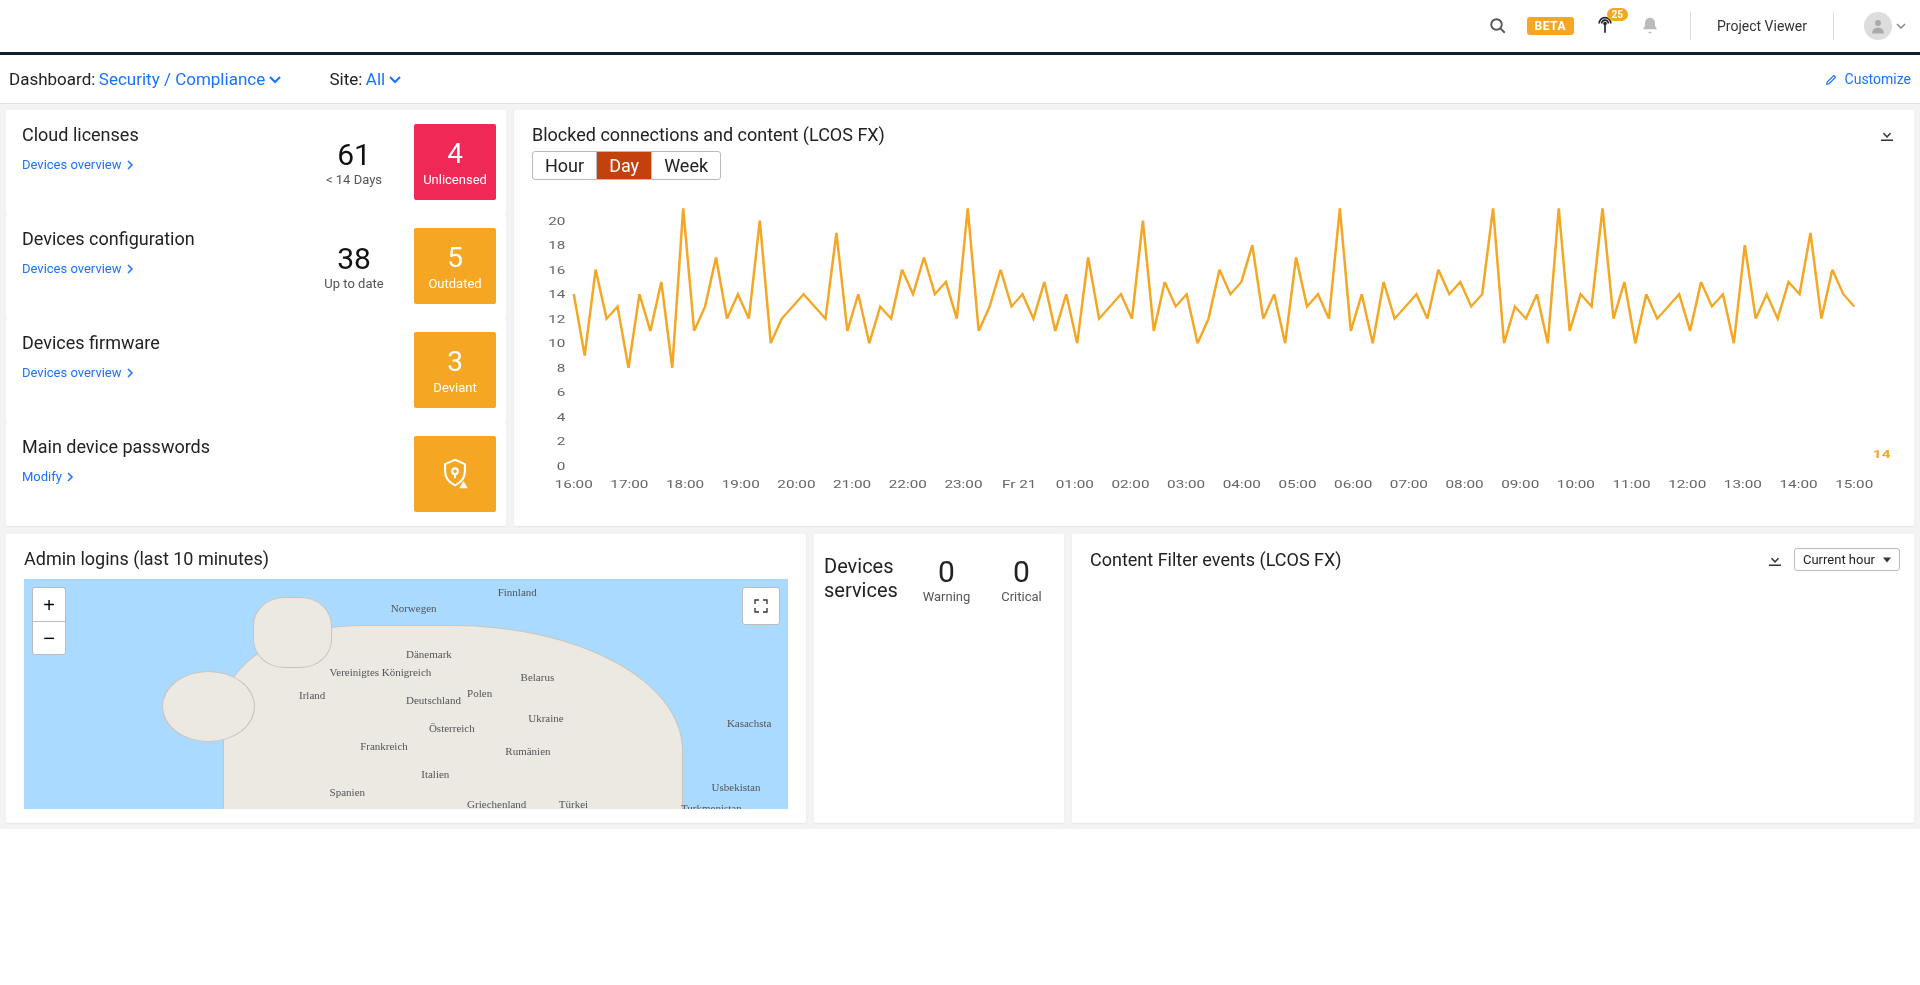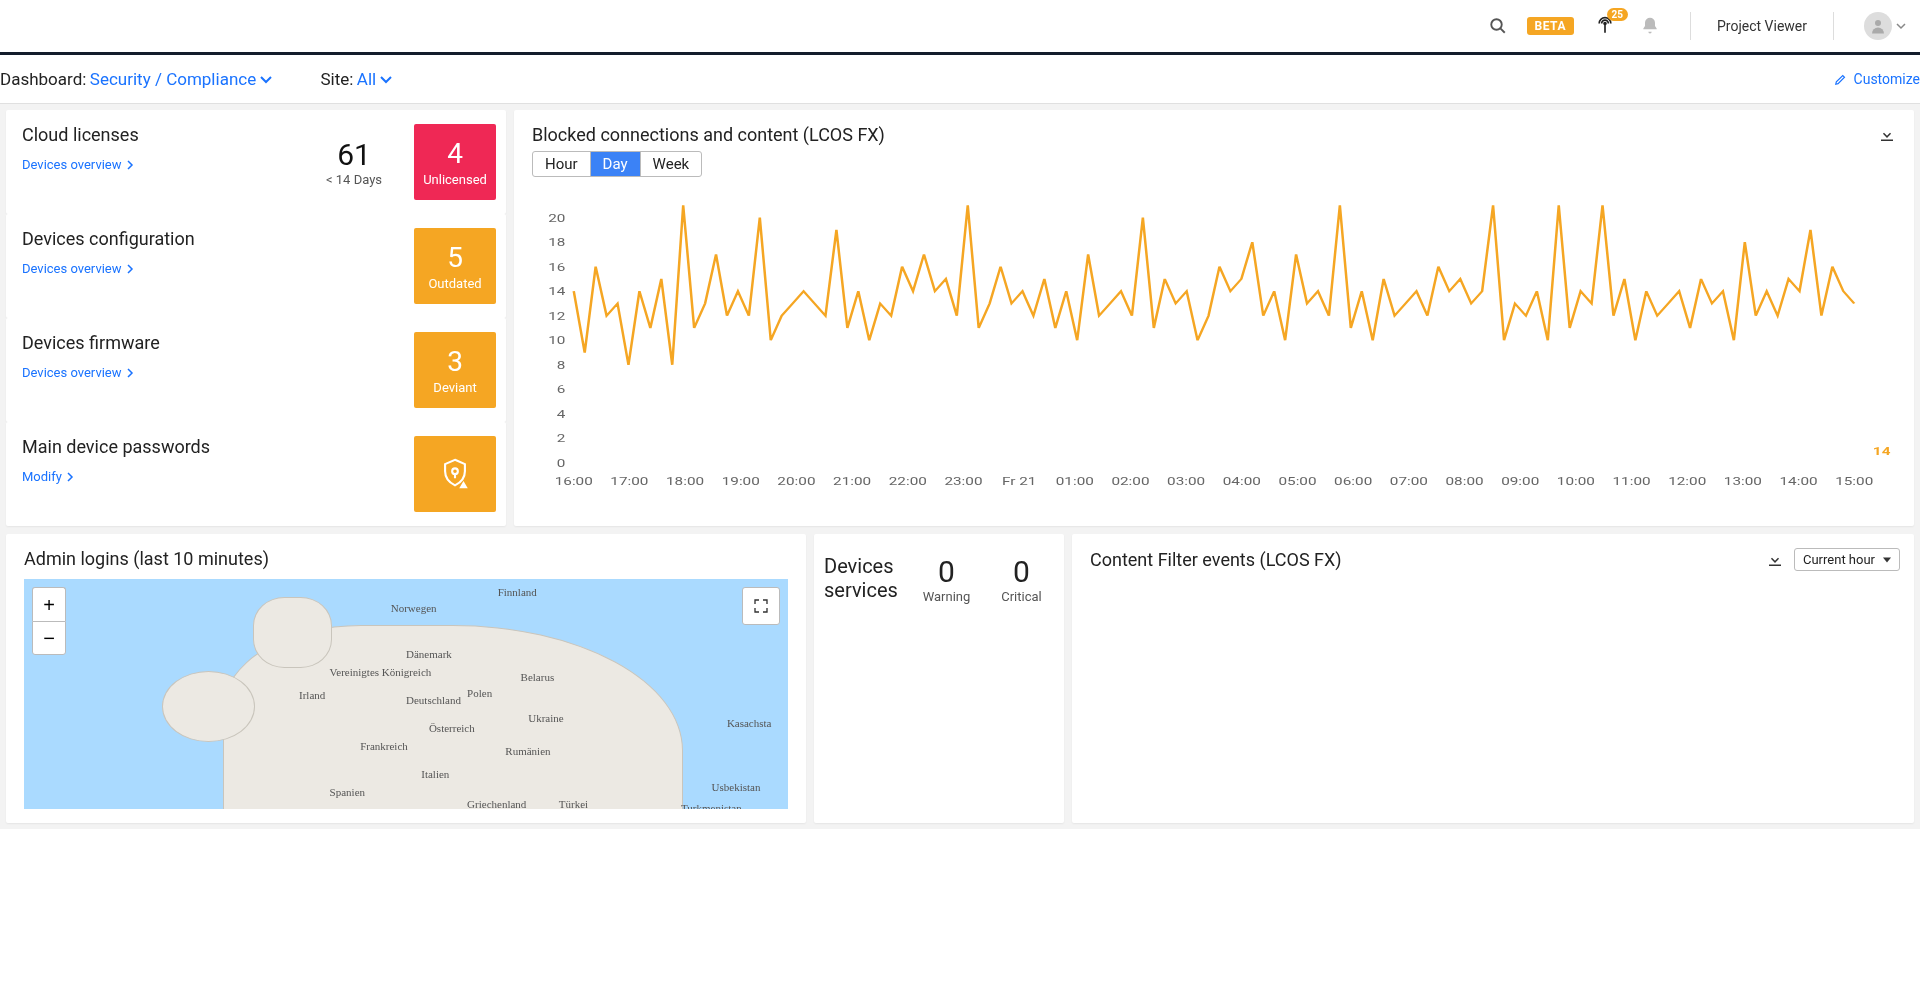--- a/index.html
+++ b/index.html
@@ -20,21 +20,21 @@
   .topbar{height:52px;border-bottom:3px solid #131c2b;display:flex;align-items:center;padding:0 10px 0 20px;gap:16px;}
   .topbar-spacer{flex:1;}
   .topbar .icon-btn{color:#555;cursor:pointer;padding:4px;display:flex;align-items:center;position:relative;}
   .beta-badge{background:#f5a623;color:#fff;font-weight:700;font-size:12px;border-radius:3px;padding:2px 8px;letter-spacing:.5px;}
   .notif-badge{position:absolute;top:-4px;right:-8px;background:#f5a623;color:#fff;border-radius:10px;font-size:10px;font-weight:700;padding:1px 5px;}
   .topbar .divider{width:1px;height:28px;background:#ddd;margin:0 10px;}
   .topbar .project{font-size:14px;color:#333;}
   .avatar{width:28px;height:28px;border-radius:50%;background:#ddd;display:flex;align-items:center;justify-content:center;color:#aaa;}
 
   
-  .subhdr{display:flex;align-items:center;height:48px;border-bottom:1px solid var(--line);padding:0 0;gap:48px;}
+  .subhdr{display:flex;align-items:center;height:48px;border-bottom:1px solid var(--line);padding:0 9px;gap:48px;}
   .subhdr .lbl{font-size:17px;color:#222;}
   .subhdr .link{color:var(--accent);cursor:pointer;}
   .subhdr .spacer{flex:1;}
   .customize{display:flex;align-items:center;gap:6px;color:var(--accent);cursor:pointer;}
 
   
   .board{background:var(--bg);padding:6px;display:grid;grid-template-columns:500px 1fr;grid-auto-rows:min-content;gap:8px;}
   .col-left{display:flex;flex-direction:column;}
   .card{background:var(--panel);border-radius:2px;box-shadow:0 1px 2px rgba(0,0,0,.06);}
   .stat-card{display:flex;align-items:stretch;padding:14px 0 14px 16px;min-height:76px;}
@@ -49,23 +49,23 @@
   .badge-block.amber{background:var(--amber);}
   .badge-block .bnum{font-size:28px;}
   .badge-block .blab{font-size:13px;margin-top:2px;}
 
   
   .chart-card{padding:14px 18px 8px 18px;display:flex;flex-direction:column;gap:6px;}
   .chart-hdr{display:flex;align-items:center;gap:12px;}
   .chart-hdr .title{font-size:18px;flex:1;}
   .dl-icon{cursor:pointer;color:#333;}
   .seg{display:inline-flex;border:1px solid #bbb;border-radius:3px;overflow:hidden;width:max-content;}
-  .seg span{padding:3px 12px;font-size:15px;cursor:pointer;border-right:1px solid #bbb;}
+  .seg span{padding:3px 12px;font-size:18px;cursor:pointer;border-right:1px solid #bbb;}
   .seg span:last-child{border-right:none;}
-  .seg span.active{background:#3b82f6;color:#fff;}
+  .seg span.active{background:#c2410c;color:#fff;}
   .chart-wrap{width:100%;height:310px;}
 
   
   .row2{grid-column:1 / -1;display:grid;grid-template-columns:800px 250px 1fr;gap:8px;}
   .panel-title{font-size:18px;padding:14px 18px 10px 18px;}
   .map-box{height:230px;background:#aadaff;position:relative;margin:0 18px 14px 18px;overflow:hidden;}
   .map-landmass{position:absolute;background:#ece9e3;border:1px solid #c9c5bc;}
   .map-label{position:absolute;font-size:11px;color:#555;font-family:Liberation Serif, serif;}
   .zoom-ctrl{position:absolute;top:8px;left:8px;display:flex;flex-direction:column;}
   .zoom-ctrl button{width:34px;height:34px;background:#fff;border:1px solid #bbb;font-size:20px;line-height:1;cursor:pointer;}
@@ -181,20 +181,24 @@
 
     <div class="card stat-card">
       <div class="info">
         <span class="title">Devices configuration</span>
         <span class="ov">
           <span>Devices overview</span>
           <svg width="8" height="10" viewBox="0 0 8 10">
               <path d="M2 1l4 4-4 4" fill="none" stroke="currentColor" stroke-width="1.5"></path>
             </svg>
         </span>
+      </div>
+      <div class="num-block">
+        <span class="num">38</span>
+        <span class="cap">Up to date</span>
       </div>
       <div class="badge-block amber">
         <span class="bnum">5</span>
         <span class="blab">Outdated</span>
       </div>
     </div>
 
     <div class="card stat-card">
       <div class="info">
         <span class="title">Devices firmware</span>

